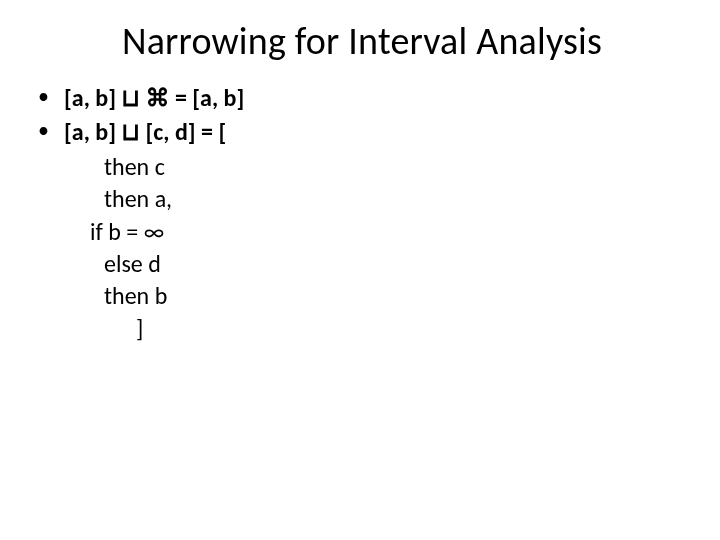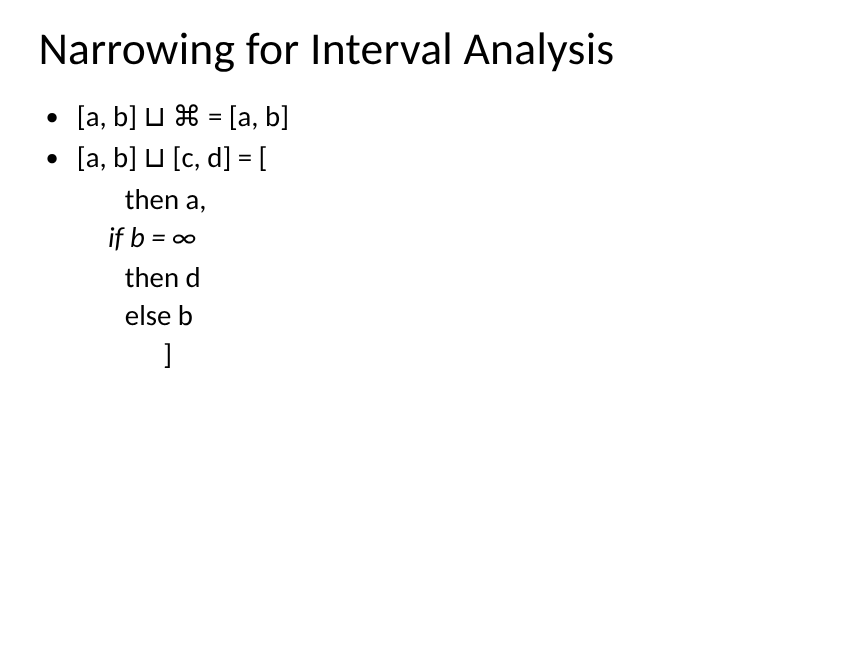--- a/index.html
+++ b/index.html
@@ -15,46 +15,47 @@
       color: #000000;
       padding: 18px 28px 0 28px;
       overflow: hidden;
     }
     .title {
       font-size: 38px;
       font-weight: 400;
       letter-spacing: 0.2px;
       margin-bottom: 18px;
       margin-left: 4px;
+      text-align: center;
     }
     .content {
       font-size: 24px;
       line-height: 1.35;
     }
     .bullet-row {
       display: flex;
       align-items: flex-start;
       margin-bottom: 2px;
     }
     .bullet {
       width: 36px;
       flex: 0 0 36px;
       text-align: left;
       padding-left: 10px;
       font-size: 22px;
     }
     .bullet-text {
       flex: 1;
+      font-weight: bold;
     }
     .indent1 {
       padding-left: 76px;
     }
     .indent2 {
       padding-left: 62px;
-      font-style: italic;
     }
     .indent3 {
       padding-left: 108px;
     }
   </style>
 </head>
 <body>
 
 <div class="title">Narrowing for Interval Analysis</div>
 
@@ -63,19 +64,20 @@
   <div class="bullet-row">
     <div class="bullet">•</div>
     <div class="bullet-text">[a, b] ⊔ ⌘ = [a, b]</div>
   </div>
 
   <div class="bullet-row">
     <div class="bullet">•</div>
     <div class="bullet-text">[a, b] ⊔ [c, d] = [</div>
   </div>
 
+  <div class="indent1">then c</div>
   <div class="indent1">then a,</div>
   <div class="indent2">if b = ∞</div>
-  <div class="indent1">then d</div>
-  <div class="indent1">else b</div>
+  <div class="indent1">else d</div>
+  <div class="indent1">then b</div>
   <div class="indent3">]</div>
 
 </div>
 
 </body></html>

